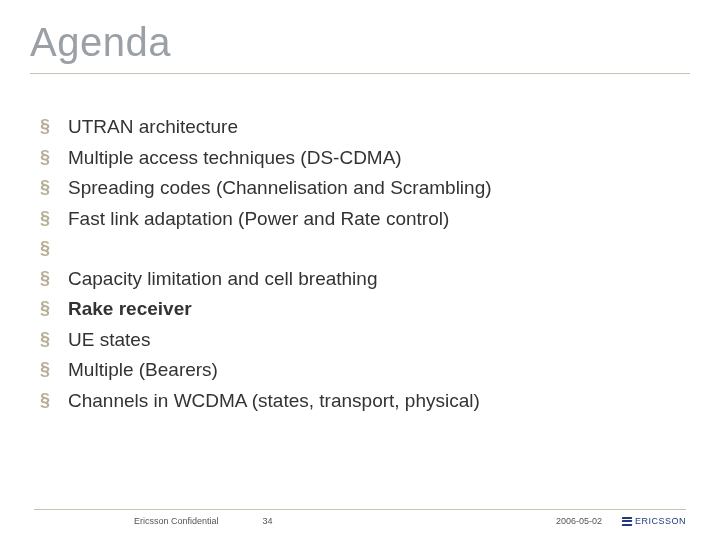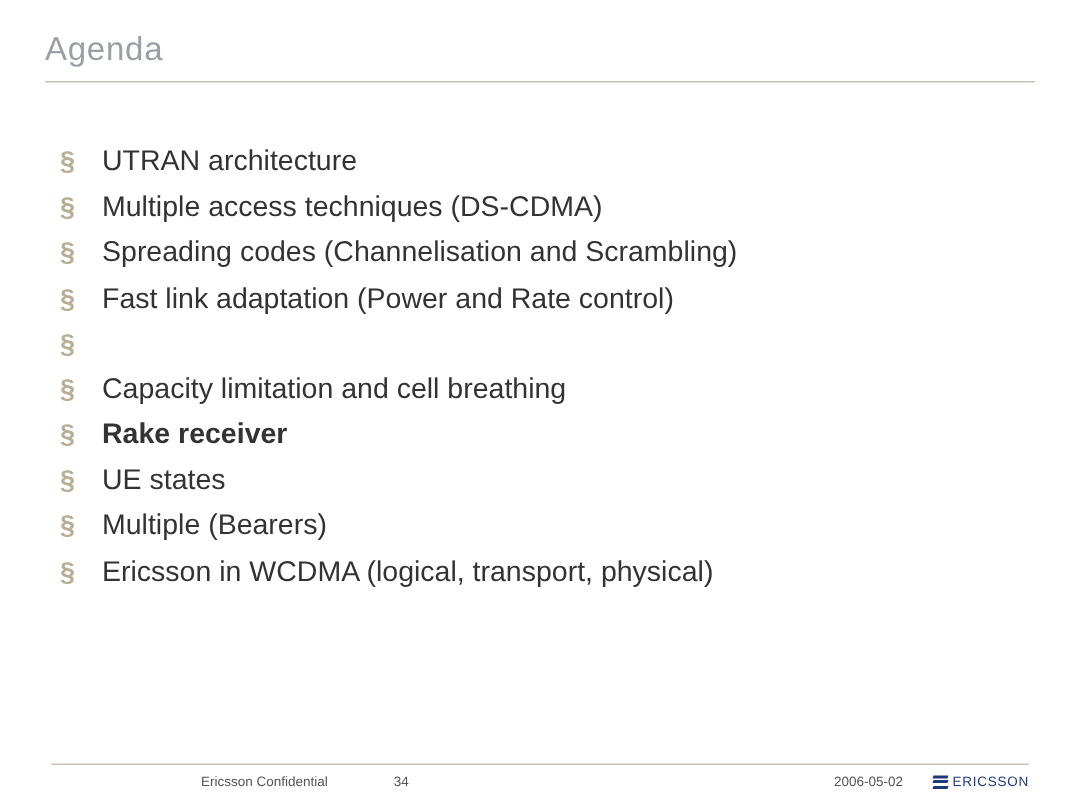--- a/index.html
+++ b/index.html
@@ -12,21 +12,21 @@
       overflow: hidden;
     }
     .slide {
       width: 100%;
       height: 100%;
       padding: 20px 30px 0 30px;
       display: flex;
       flex-direction: column;
     }
     .title {
-      font-size: 22px;
+      font-size: 40px;
       color: #9aa0a6;
       font-weight: normal;
       margin-bottom: 8px;
       letter-spacing: 0.5px;
     }
     .title-rule {
       border: none;
       border-top: 1px solid #c9c3b6;
       margin-bottom: 40px;
     }
@@ -148,21 +148,21 @@
         <li class="agenda-item">
           <span class="bullet">§</span>
           <span class="agenda-text">UE states</span>
         </li>
         <li class="agenda-item">
           <span class="bullet">§</span>
           <span class="agenda-text">Multiple (Bearers)</span>
         </li>
         <li class="agenda-item">
           <span class="bullet">§</span>
-          <span class="agenda-text">Ericsson in WCDMA (logical, transport, physical)</span>
+          <span class="agenda-text">Channels in WCDMA (states, transport, physical)</span>
         </li>
       </ul>
   </div>
 
   <div class="footer">
     <hr class="footer-rule">
     <div class="footer-row">
       <span class="footer-left">Ericsson Confidential</span>
       <span class="footer-pagenum">34</span>
       <span class="footer-spacer"></span>

